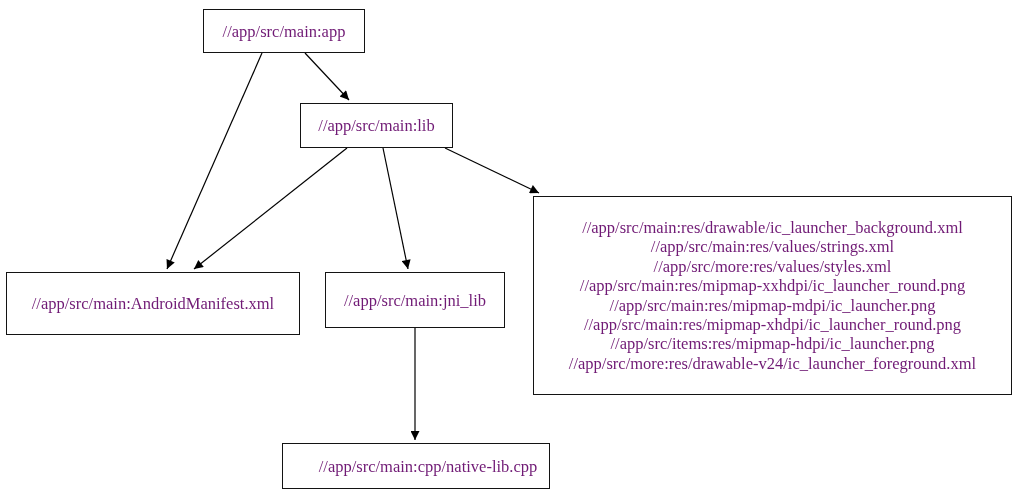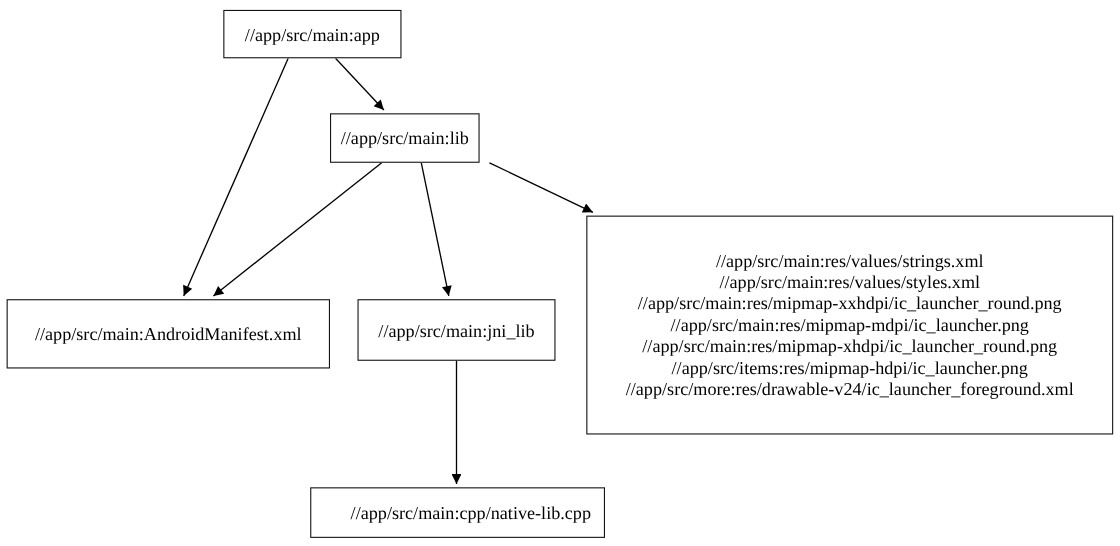--- a/index.html
+++ b/index.html
@@ -6,21 +6,21 @@
     margin: 0;
     padding: 0;
     background: #ffffff;
   }
   .canvas {
     position: relative;
     width: 1018px;
     height: 496px;
     background: #ffffff;
     font-family: "Liberation Serif", "DejaVu Serif", serif;
-    color: #000000;
+    color: #701a75;
     overflow: hidden;
   }
   .edges {
     position: absolute;
     left: 0;
     top: 0;
     width: 1018px;
     height: 496px;
     z-index: 1;
   }
@@ -36,21 +36,21 @@
     display: flex;
     align-items: center;
     justify-content: center;
     text-align: center;
     font-size: 16.5px;
     line-height: 19px;
     white-space: nowrap;
     z-index: 2;
   }
   .node-app      { left: 203px; top: 9px;   width: 162px; height: 44px; }
-  .node-lib      { left: 300px; top: 103px; width: 136px; height: 45px; }
+  .node-lib      { left: 300px; top: 103px; width: 153px; height: 45px; }
   .node-manifest { left: 6px;   top: 272px; width: 294px; height: 63px; }
   .node-jni      { left: 325px; top: 272px; width: 180px; height: 56px; }
   .node-native   { left: 282px; top: 443px; width: 268px; height: 46px; padding-left: 24px; }
   .node-resources {
     left: 533px; top: 196px; width: 479px; height: 199px;
     flex-direction: column;
     justify-content: center;
     line-height: 19.4px;
   }
   .res-line { width: 100%; }
@@ -84,22 +84,23 @@
 
   <div class="node node-manifest">
     <span>//app/src/main:AndroidManifest.xml</span>
   </div>
 
   <div class="node node-jni">
     <span>//app/src/main:jni_lib</span>
   </div>
 
   <div class="node node-resources">
+    <div class="res-line">//app/src/main:res/drawable/ic_launcher_background.xml</div>
     <div class="res-line">//app/src/main:res/values/strings.xml</div>
-    <div class="res-line">//app/src/main:res/values/styles.xml</div>
+    <div class="res-line">//app/src/more:res/values/styles.xml</div>
     <div class="res-line">//app/src/main:res/mipmap-xxhdpi/ic_launcher_round.png</div>
     <div class="res-line">//app/src/main:res/mipmap-mdpi/ic_launcher.png</div>
     <div class="res-line">//app/src/main:res/mipmap-xhdpi/ic_launcher_round.png</div>
     <div class="res-line">//app/src/items:res/mipmap-hdpi/ic_launcher.png</div>
     <div class="res-line">//app/src/more:res/drawable-v24/ic_launcher_foreground.xml</div>
   </div>
 
   <div class="node node-native">
     <span>//app/src/main:cpp/native-lib.cpp</span>
   </div>

